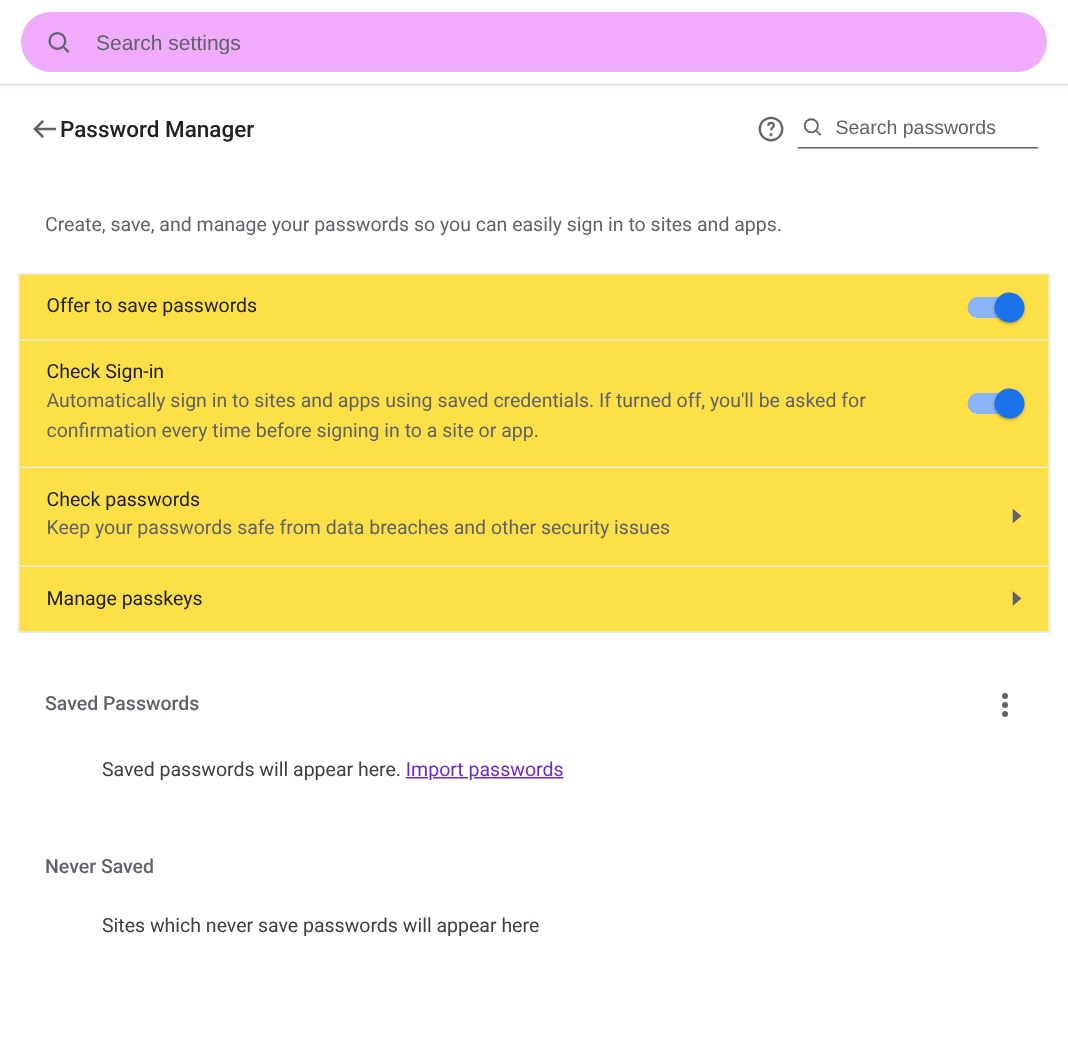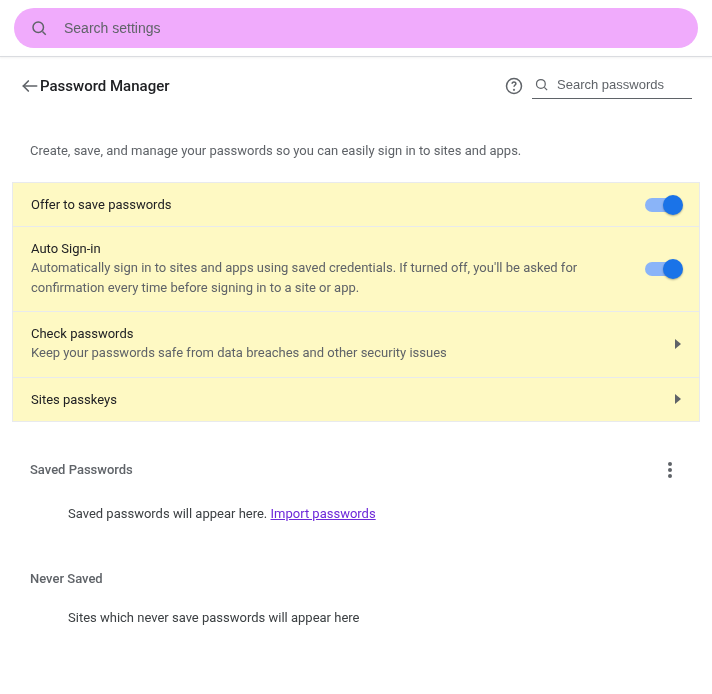--- a/index.html
+++ b/index.html
@@ -86,21 +86,21 @@
     }
     .card {
       border: 1px solid #e8eaed;
       border-radius: 0;
     }
     .row {
       display: flex;
       align-items: center;
       padding: 14px 18px;
       border-bottom: 1px solid #e8eaed;
-      background: #fef9c3;
+      background: #fde047;
     }
     .row:last-child { border-bottom: none; }
     .row-content { flex: 1; }
     .row-title {
       font-size: 13px;
       color: #202124;
     }
     .row-sub {
       font-size: 13px;
       color: #5f6368;
@@ -216,41 +216,41 @@
   <div class="card">
     <div class="row">
       <div class="row-content">
         <div class="row-title">Offer to save passwords</div>
       </div>
       <div class="toggle"></div>
     </div>
 
     <div class="row">
       <div class="row-content">
-        <div class="row-title">Auto Sign-in</div>
+        <div class="row-title">Check Sign-in</div>
         <div class="row-sub">Automatically sign in to sites and apps using saved credentials. If turned off, you'll be asked for confirmation every time before signing in to a site or app.</div>
       </div>
       <div class="toggle"></div>
     </div>
 
     <div class="row">
       <div class="row-content">
         <div class="row-title">Check passwords</div>
         <div class="row-sub">Keep your passwords safe from data breaches and other security issues</div>
       </div>
       <span class="chevron">
         <svg width="6" height="10" viewBox="0 0 6 10" fill="#5f6368">
             <path d="M0 0l6 5-6 5z"></path>
           </svg>
       </span>
     </div>
 
     <div class="row">
       <div class="row-content">
-        <div class="row-title">Sites passkeys</div>
+        <div class="row-title">Manage passkeys</div>
       </div>
       <span class="chevron">
         <svg width="6" height="10" viewBox="0 0 6 10" fill="#5f6368">
             <path d="M0 0l6 5-6 5z"></path>
           </svg>
       </span>
     </div>
   </div>
 
   <div class="section-header">

